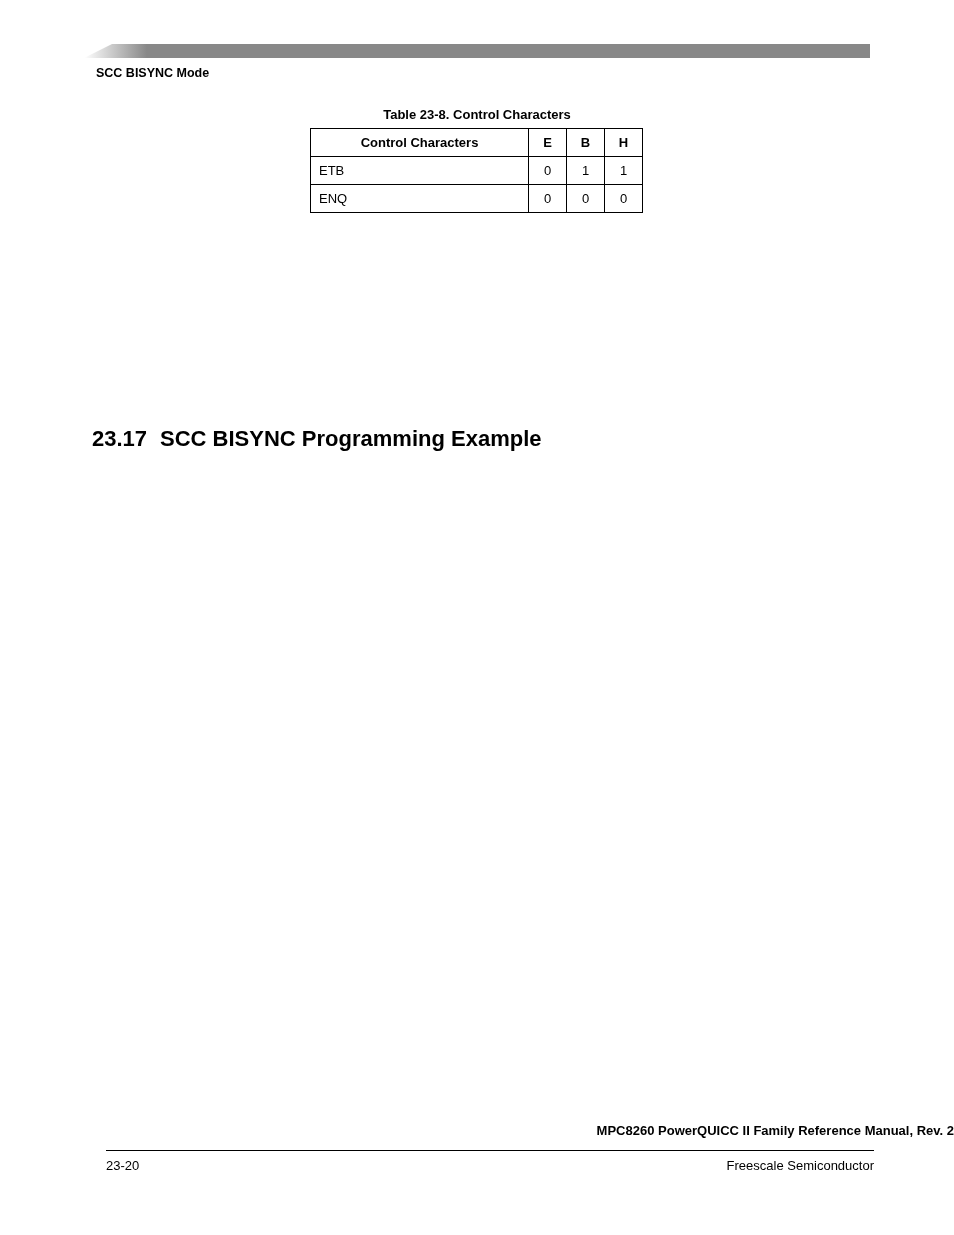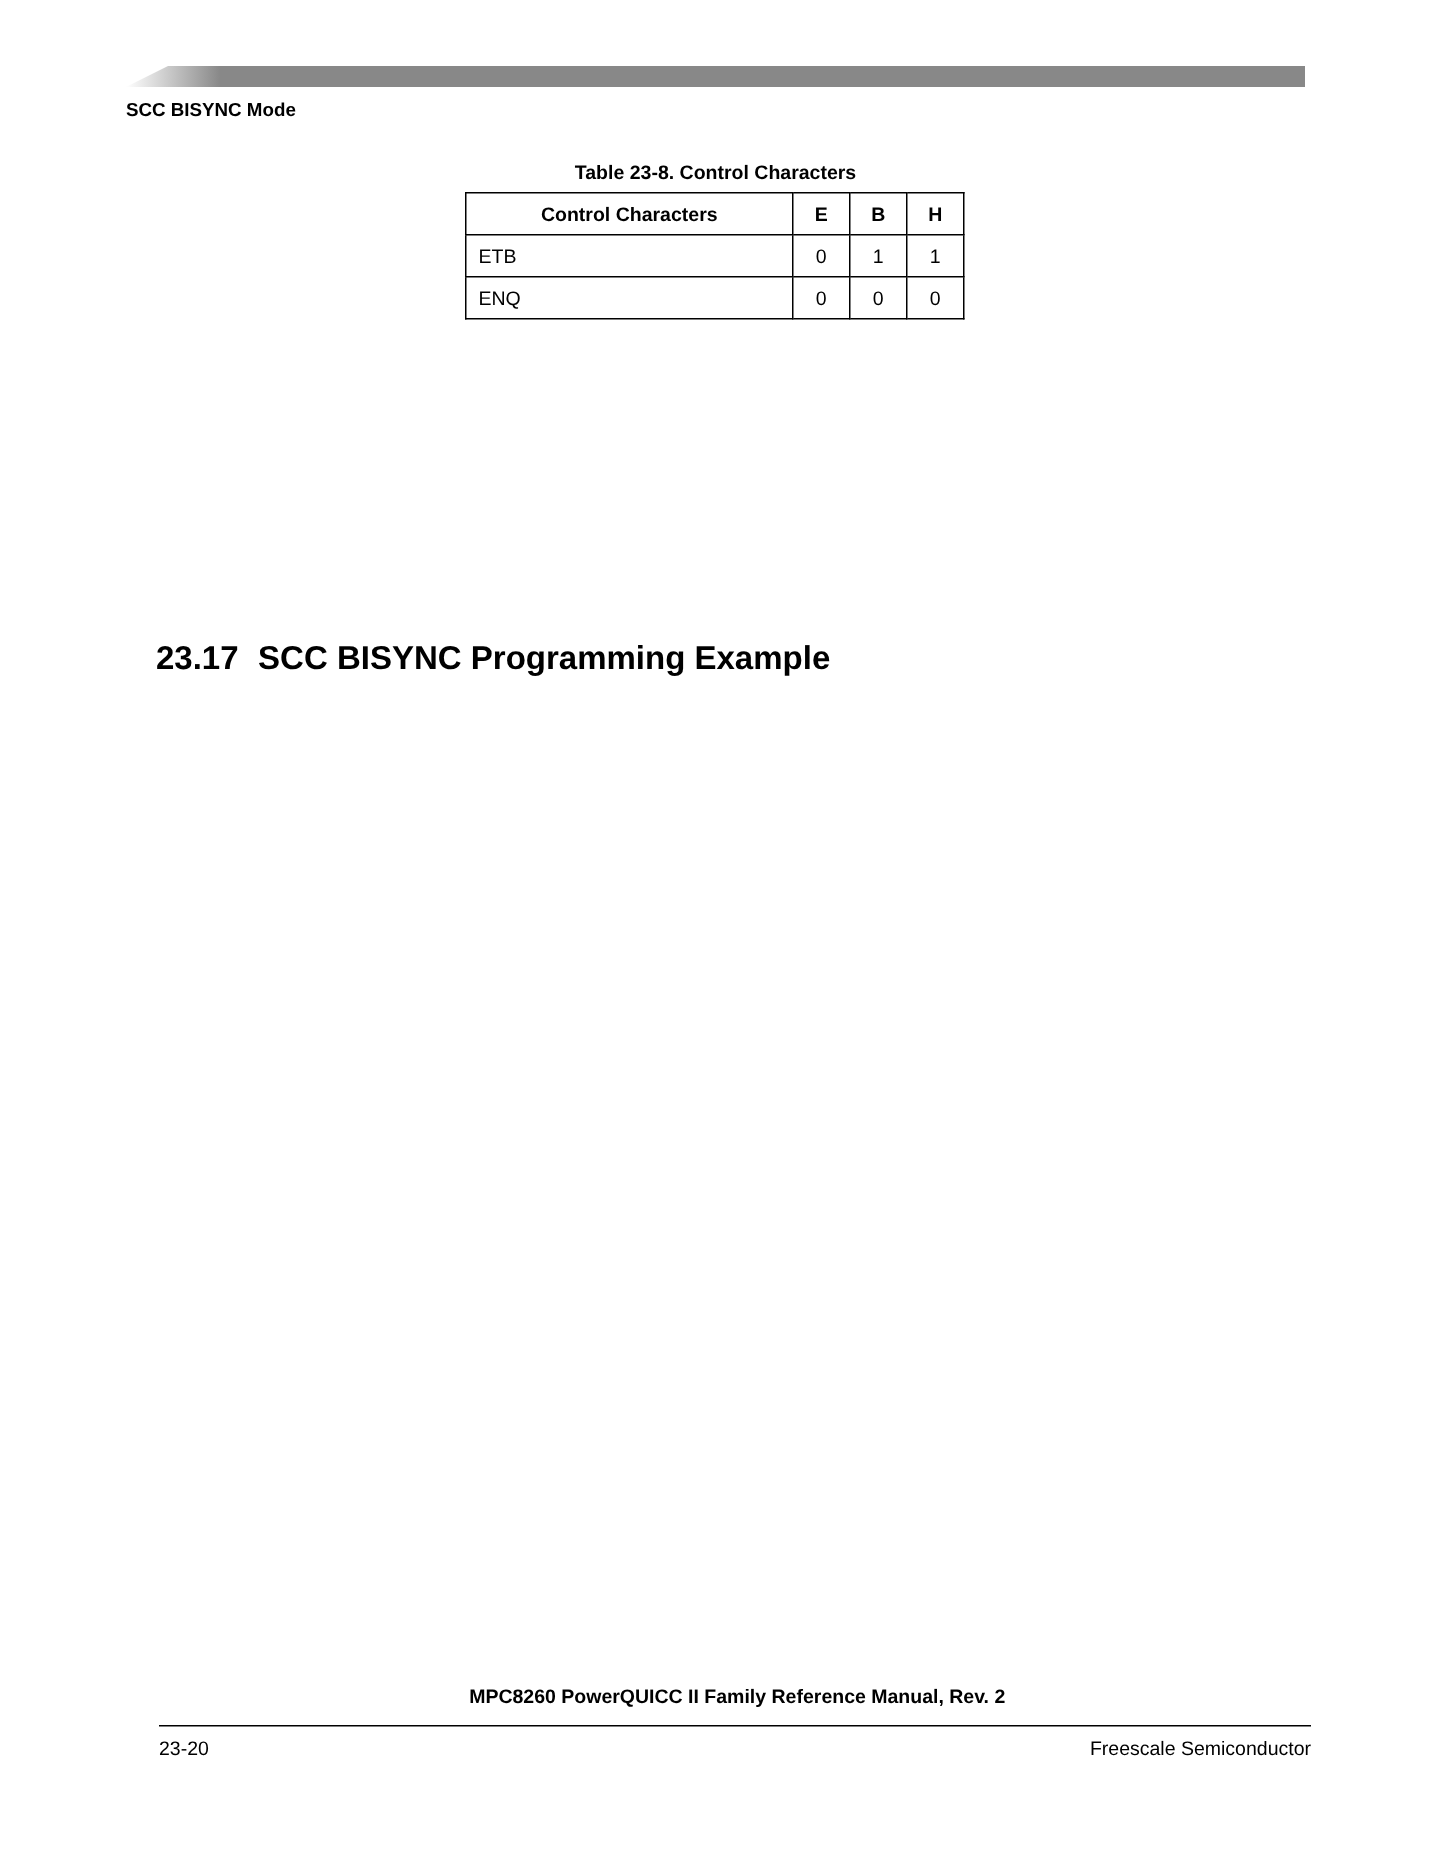--- a/index.html
+++ b/index.html
@@ -23,21 +23,21 @@
       content: "";
       position: absolute;
       left: 0; top: 0;
       width: 0; height: 0;
       border-left: 28px solid #fff;
       border-bottom: 14px solid transparent;
     }
     .page-header {
       position: absolute;
       top: 66px;
-      left: 84px;
+      left: 96px;
       font-size: 12.5px;
       font-weight: bold;
     }
     .table-caption {
       position: absolute;
       top: 107px;
       left: 0; right: 0;
       text-align: center;
       font-size: 13px;
       font-weight: bold;
@@ -55,30 +55,30 @@
       height: 28px;
     }
     table.ctl th { font-weight: bold; text-align: center; }
     table.ctl td.lab { text-align: left; width: 218px; }
     table.ctl td.val { text-align: center; width: 38px; }
     table.ctl th.col1 { width: 218px; }
     table.ctl th.colv { width: 38px; }
     .section-heading {
       position: absolute;
       top: 426px;
-      left: 104px;
+      left: 92px;
       font-size: 22px;
       font-weight: bold;
     }
     .section-heading .num { margin-right: 13px; }
     .footer-title {
       position: absolute;
       bottom: 97px;
       left: 0; right: 0;
-      text-align: center;
+      text-align: right;
       font-size: 13px;
       font-weight: bold;
       padding-left: 29px;
     }
     .footer-rule {
       position: absolute;
       bottom: 84px;
       left: 106px; right: 80px;
       height: 0;
       border-top: 1.5px solid #000;

